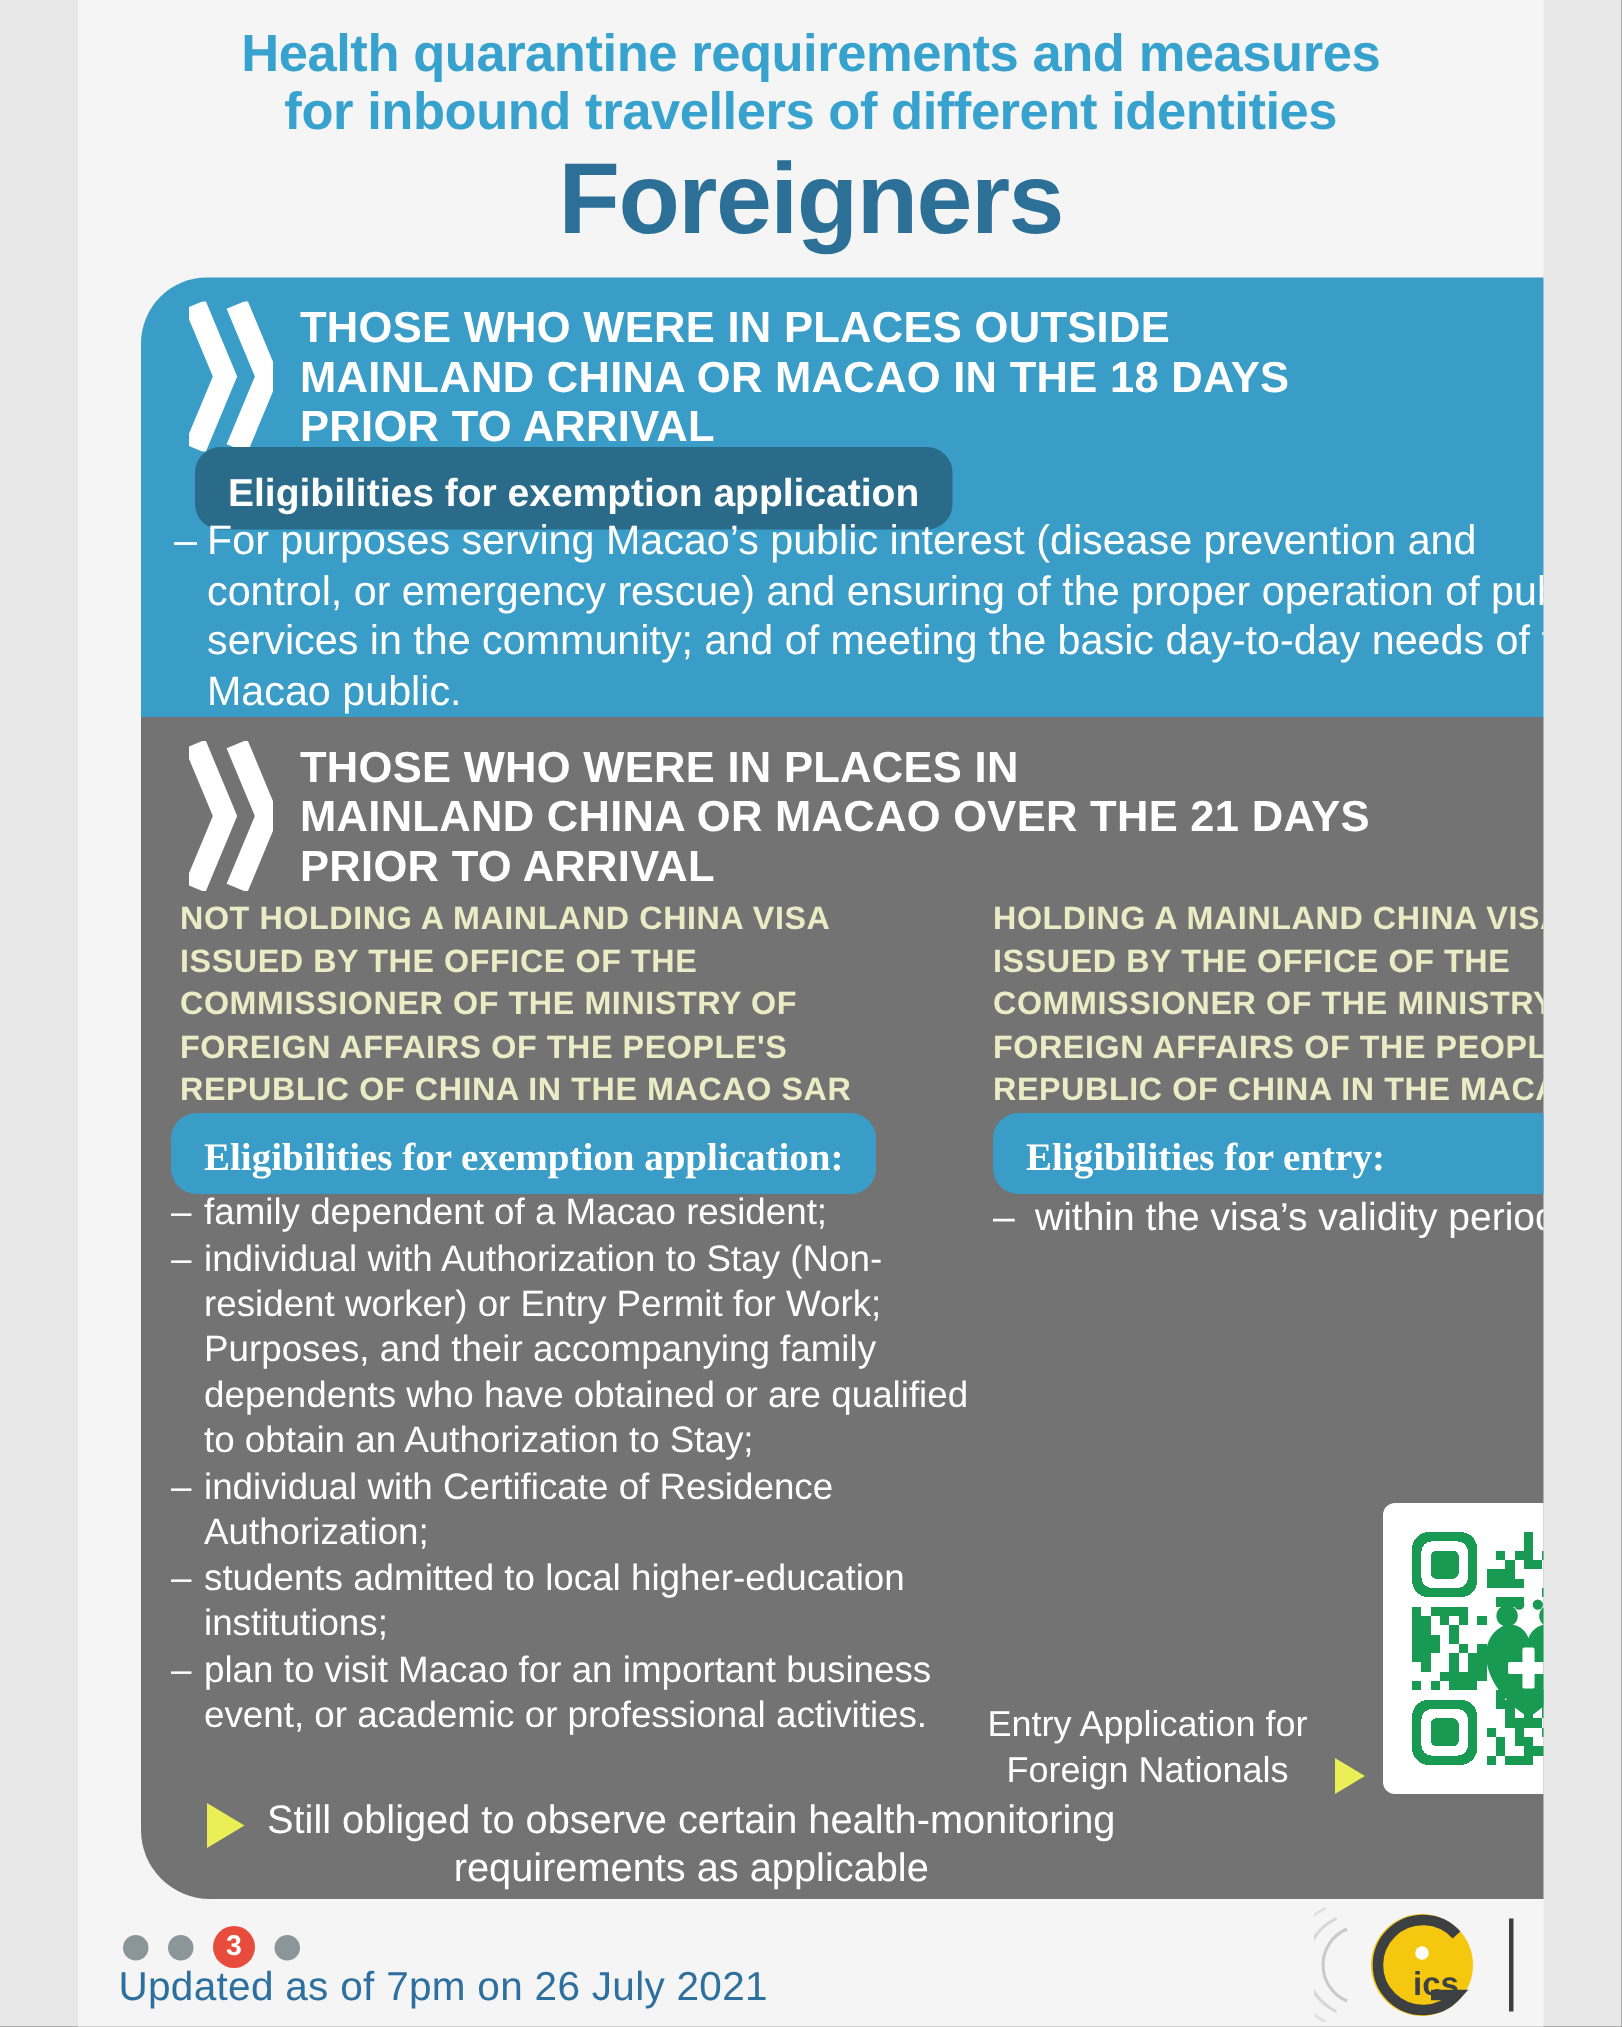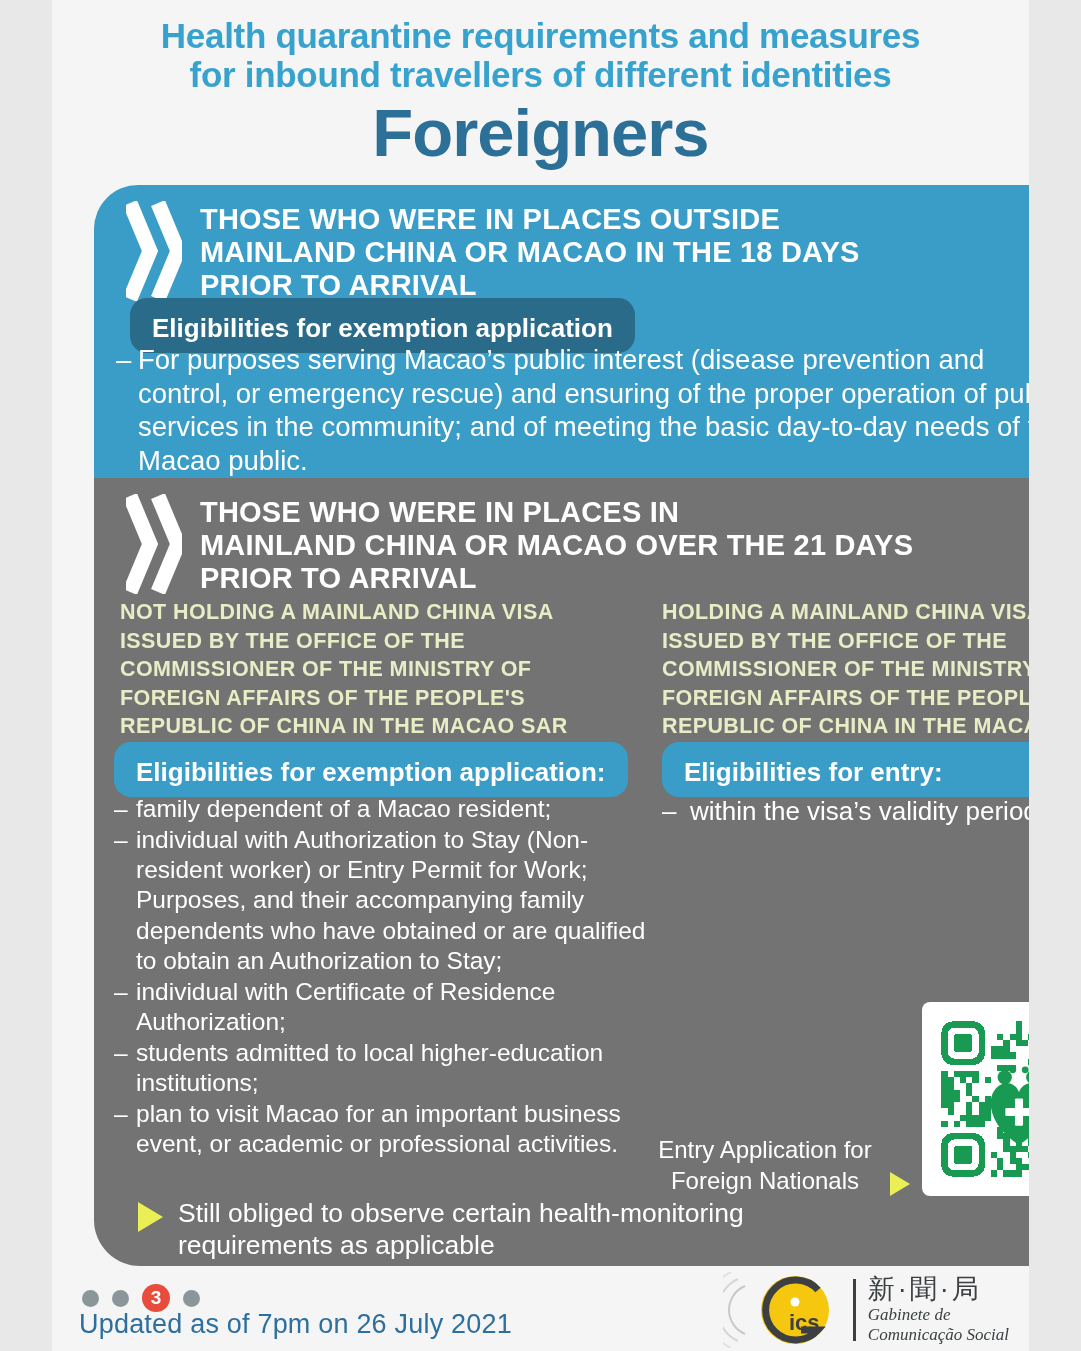--- a/index.html
+++ b/index.html
@@ -22,21 +22,21 @@
   .card-head { position:absolute; top:16px; left:32px; display:flex; gap:18px; align-items:flex-start; }
   .chevron { flex:0 0 56px; }
   .card-heading {
     color:#ffffff; font-weight:bold; font-size:29px; line-height:1.14;
     letter-spacing:0.2px; white-space:pre-line; max-width:850px; padding-top:2px;
   }
 
   .pill { display:inline-block; color:#fff; font-weight:bold; font-size:26px;
           padding:15px 22px 9px 22px; border-radius:17px; }
   .pill-dark { position:absolute; top:113px; left:36px; background:#2b6b8a; }
-  .pill-light { background:#3a9dc7; }
+  .pill-light { background:#3a9dc7;font-family:Liberation Serif, serif; }
   .pill-left  { position:absolute; top:264px; left:20px; }
   .pill-right { position:absolute; top:264px; left:568px; width:410px; }
 
   .body-row { display:flex; color:#fff; }
   .dash { flex:0 0 22px; }
   .card1-body { position:absolute; top:158px; left:22px; width:962px; font-size:27.5px; line-height:1.22; }
 
   .subhead {
     position:absolute; top:120px; color:#e9edc6; font-weight:bold;
     font-size:21.5px; line-height:1.33; letter-spacing:0.4px;
@@ -55,21 +55,21 @@
             display:flex; align-items:flex-end; }
   .qr-label { width:238px; text-align:center; color:#fff; font-size:24px;
               line-height:1.27; white-space:pre-line; }
   .tri { width:0; height:0; border-left:20px solid #e9ef55;
          border-top:12px solid transparent; border-bottom:12px solid transparent; margin-left:6px; }
   .qr-box { width:194px; height:194px; background:#fff; border-radius:8px;
             padding:7px; margin-left:12px; }
   .qr-box svg { width:100%; height:100%; display:block; }
 
   
-  .note { position:absolute; top:720px; left:44px; display:flex; gap:15px; align-items:flex-start; }
+  .note { position:absolute; top:720px; left:44px; display:flex; gap:15px; align-items:flex-start;text-align:center; }
   .note .tri { border-left:25px solid #e9ef55; border-top:15px solid transparent;
                border-bottom:15px solid transparent; margin-top:4px; margin-left:0; }
   .note-text { color:#fff; font-size:26.5px; line-height:1.2; white-space:pre-line; }
 
   
   .dots { position:absolute; left:30px; top:1284px; display:flex; align-items:center; gap:13px; }
   .dot { width:17px; height:17px; border-radius:50%; background:#8b969b; }
   .dot-current { width:28px; height:28px; border-radius:50%; background:#e74c3c;
                  color:#fff; font-weight:bold; font-size:19px;
                  display:flex; align-items:center; justify-content:center; }
@@ -369,20 +369,15 @@
     <svg width="118" height="76" viewBox="0 0 118 76">
       <path d="M22 14 A 26 26 0 0 0 22 62" stroke="#c9c9c9" stroke-width="2" fill="none"></path>
       <path d="M15 7 A 34 34 0 0 0 15 69" stroke="#d6d6d6" stroke-width="2" fill="none"></path>
       <path d="M8 0 A 42 42 0 0 0 8 76" stroke="#e2e2e2" stroke-width="2" fill="none"></path>
       <circle cx="72" cy="38" r="34" fill="#f6c70f"></circle>
       <path d="M95 18 A 30 30 0 1 0 95 58 L 78 58" stroke="#3c4043" stroke-width="7" fill="none" stroke-linecap="butt"></path>
       <circle cx="72" cy="30" r="4.5" fill="#ffffff"></circle>
       <text x="66" y="58" font-family="Liberation Sans, sans-serif" font-weight="bold" font-size="22" fill="#3c4043">ics</text>
     </svg>
     <div class="logo-divider"></div>
-    <div class="logo-text">
-      <div class="logo-cjk">新·聞·局</div>
-      <div class="logo-pt">Gabinete de</div>
-      <div class="logo-pt">Comunicação Social</div>
-    </div>
   </div>
 
 </div>
 
 </body></html>

